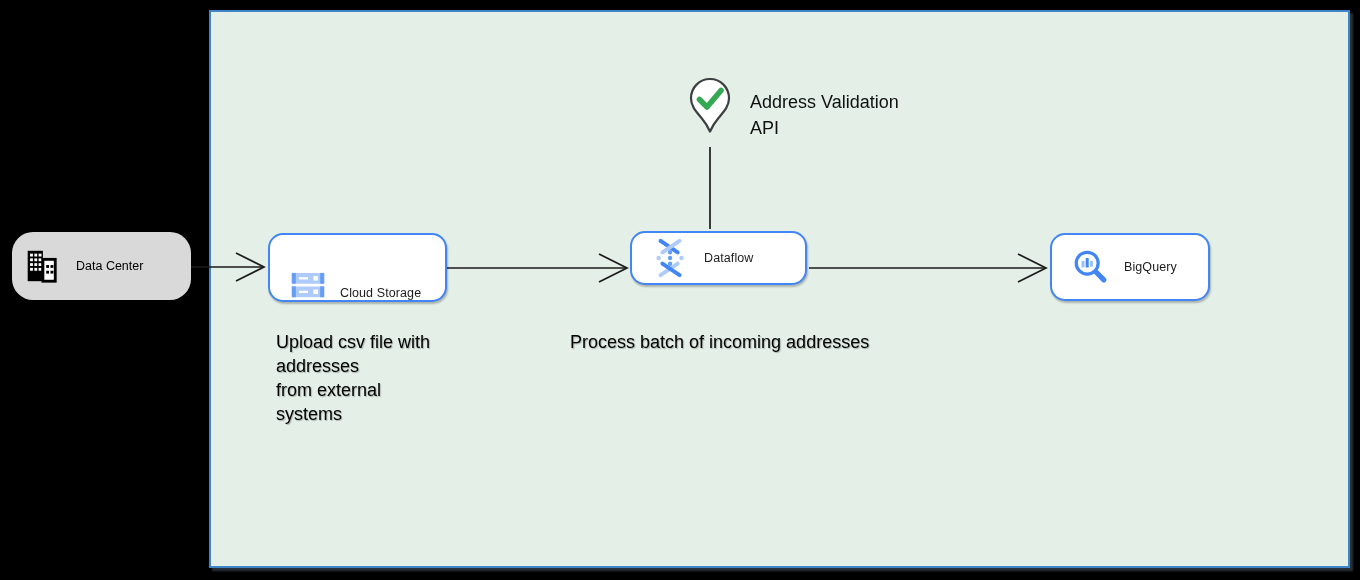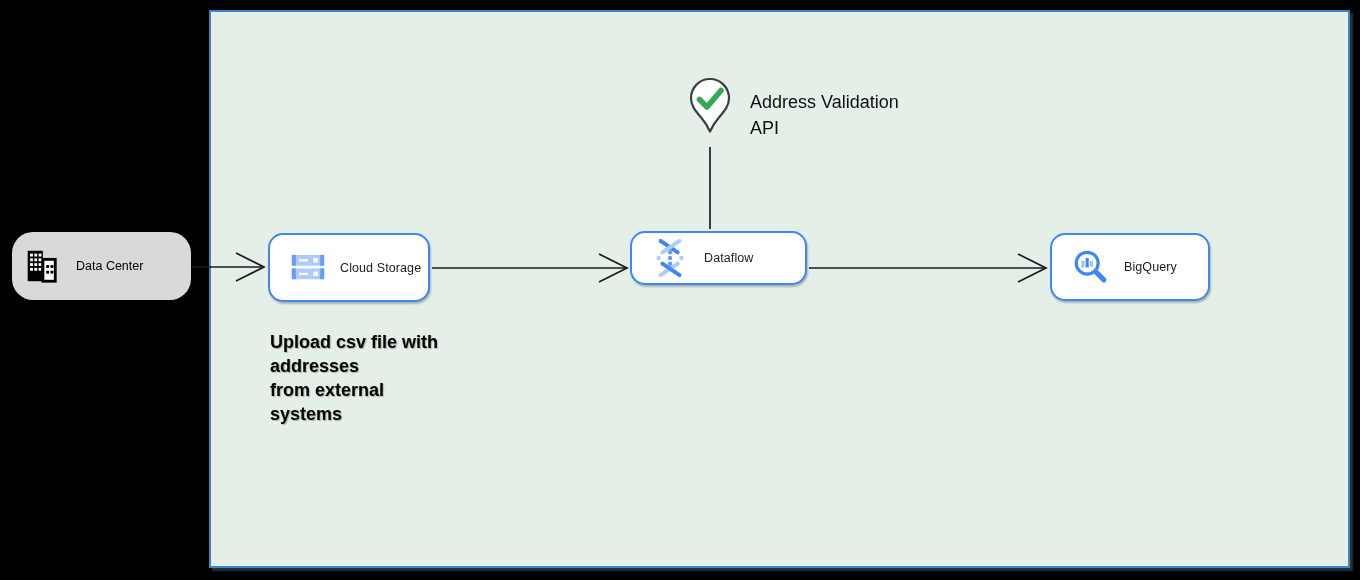--- a/index.html
+++ b/index.html
@@ -10,37 +10,37 @@
     box-sizing:border-box;background:#e3efe7;border:2px solid #3d85c6;
     box-shadow:3px 3px 2px rgba(120,140,160,0.35);}
 
   svg.arrow-layer{position:absolute;left:0;top:0;width:1360px;height:580px;z-index:2;pointer-events:none;}
 
   .node{position:absolute;z-index:3;box-sizing:border-box;background:#ffffff;
     border:2px solid #4285f4;border-radius:15px;display:flex;align-items:center;
     padding-left:20px;gap:14px;box-shadow:1px 2px 2px rgba(0,0,0,0.25);}
   .node .label{font-size:12.5px;color:#1c1c1c;letter-spacing:0.1px;}
 
-  .node-cloud-storage{left:268px;top:233px;width:162px;height:69px;}
+  .node-cloud-storage{left:268px;top:233px;width:179px;height:69px;align-items:flex-end;}
   .node-dataflow{left:630px;top:231px;width:177px;height:54px;}
   .node-bigquery{left:1050px;top:233px;width:160px;height:68px;}
 
   .datacenter{position:absolute;left:12px;top:232px;width:179px;height:68px;z-index:3;
     box-sizing:border-box;background:#d9d9d9;border-radius:21px;display:flex;
     align-items:center;padding-left:10px;gap:16px;}
   .datacenter .label{font-size:12.5px;color:#000;}
 
   .pin{position:absolute;left:687px;top:77px;width:46px;height:60px;z-index:3;}
 
   .annotation-text{position:absolute;left:750px;top:89px;z-index:3;font-size:18px;
     line-height:26px;color:#111;white-space:pre-line;}
 
   .caption{position:absolute;z-index:3;font-size:18px;line-height:24px;color:#000;
     text-shadow:1px 1px 1px rgba(0,0,0,0.25);white-space:pre-line;}
-  .caption-1{left:270px;top:330px;width:220px;font-weight:bold;}
+  .caption-1{left:276px;top:330px;width:220px;}
   .caption-2{left:570px;top:330px;white-space:nowrap;}
   .caption-3{left:988px;top:330px;white-space:nowrap;}
 </style>
 </head>
 <body>
 
 <div class="stage">
 
   <div class="boundary"></div>
 
@@ -151,14 +151,15 @@
     </svg>
   </div>
 
   <div class="annotation-text">Address Validation
 API</div>
 
   <div class="caption caption-1">Upload csv file with
 addresses
 from external
 systems</div>
+  <div class="caption caption-2">Process batch of incoming addresses</div>
 
 </div>
 
 </body></html>

